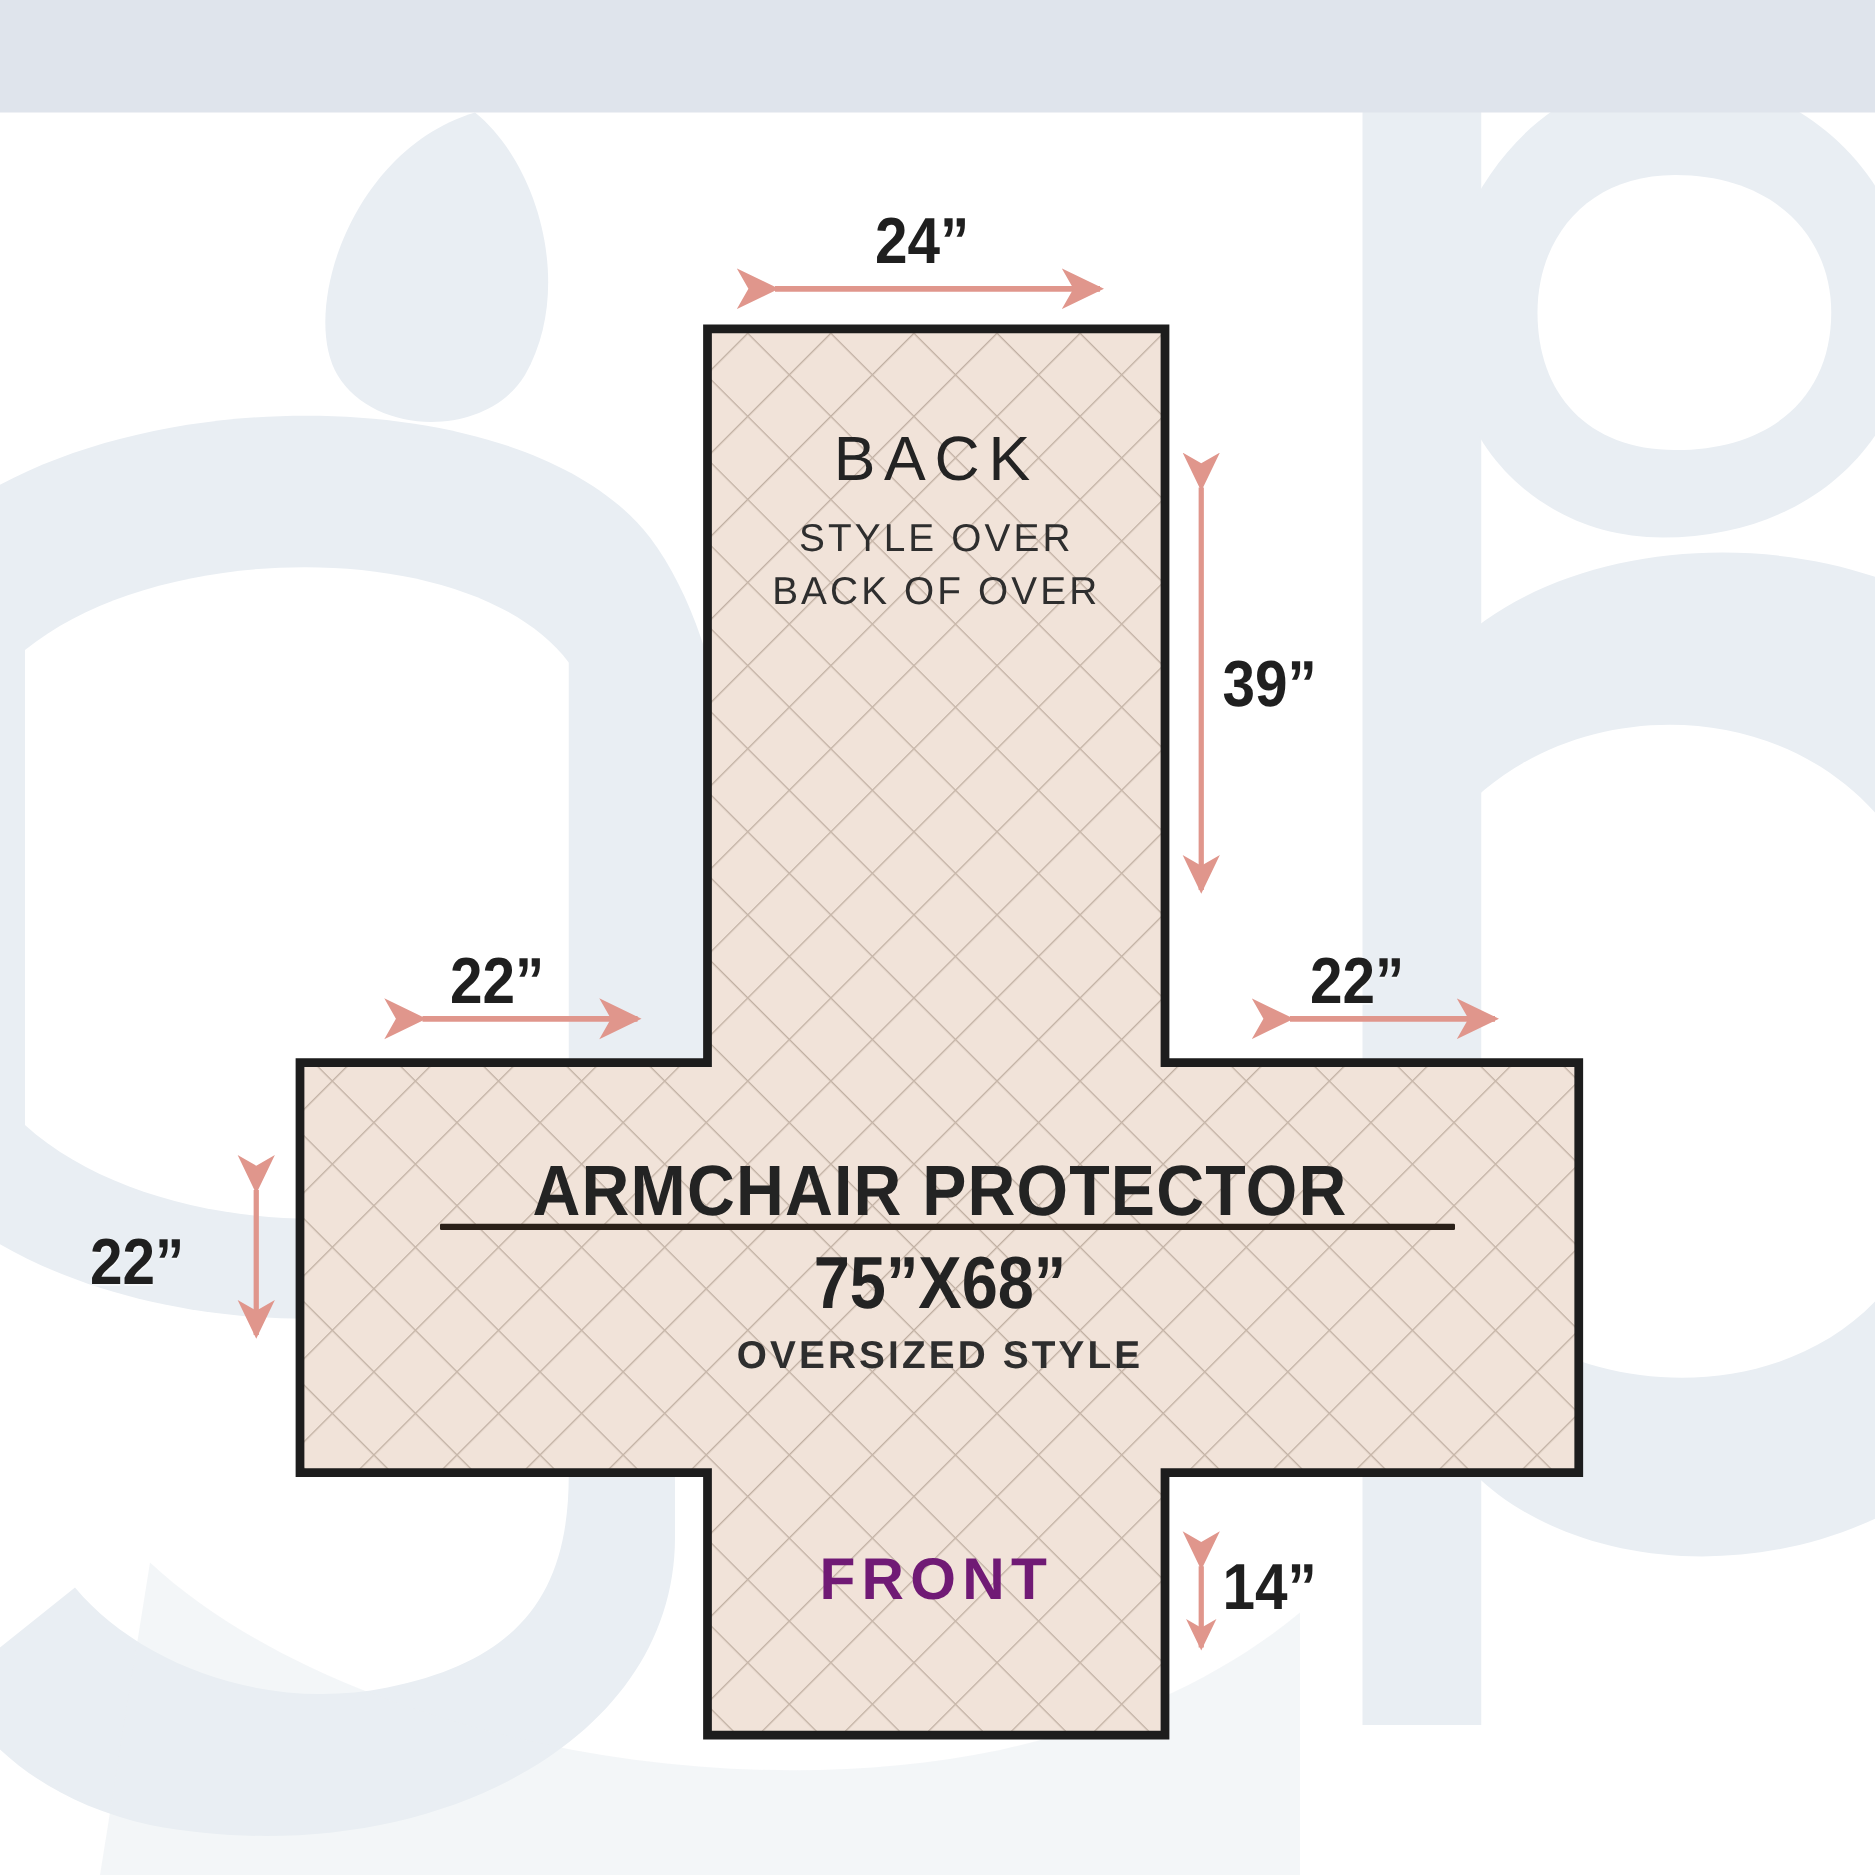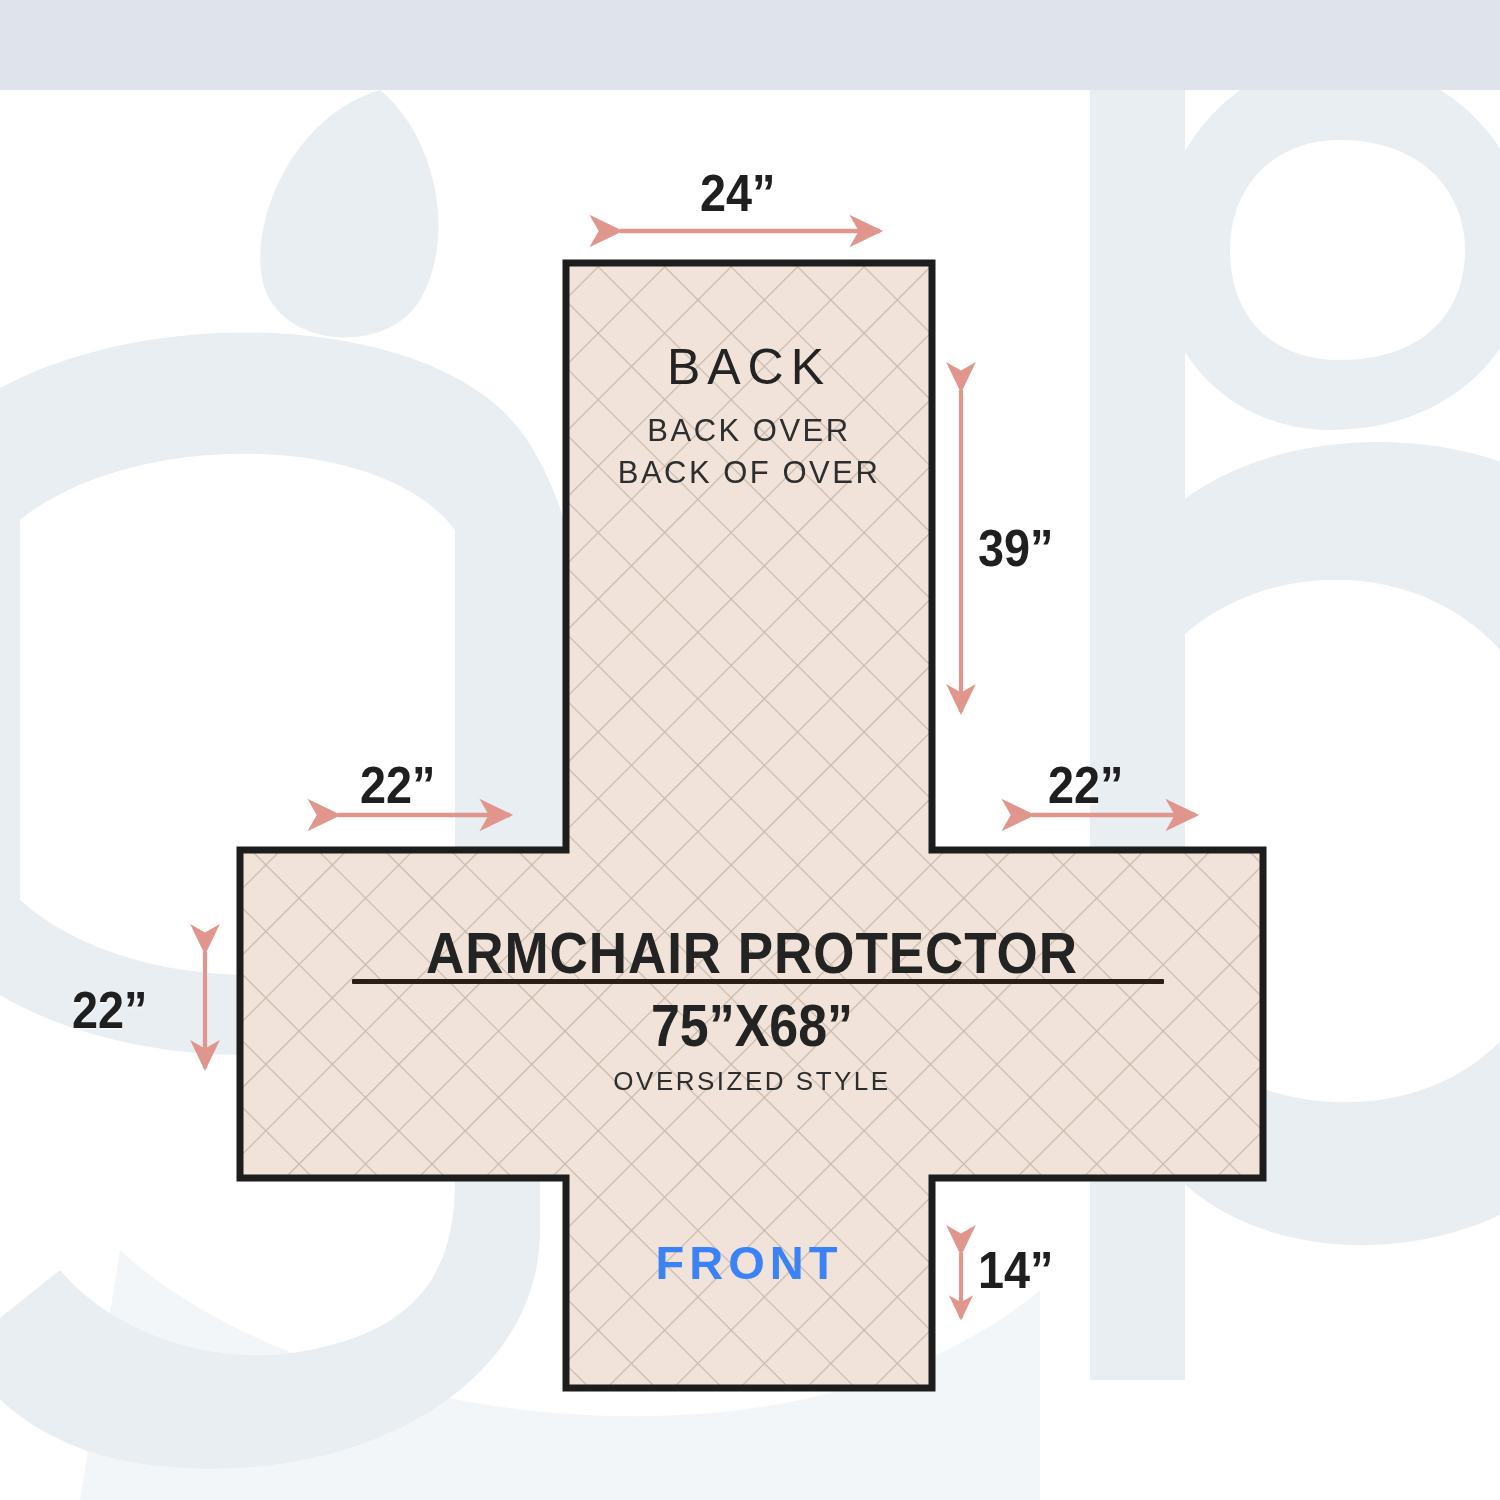--- a/index.html
+++ b/index.html
@@ -80,28 +80,28 @@
     border-radius:1px;
   }
   #main-size {
     left:240px; top:992px; width:1024px;
     font-weight:700; font-size:59px; letter-spacing:0px;
     color:#232323;
     transform:scaleX(0.88); transform-origin:center center;
   }
   #main-sub {
     left:240px; top:1066px; width:1024px;
-    font-weight:400; font-size:26px; letter-spacing:2.5px;
+    font-weight:700; font-size:31px; letter-spacing:2.5px;
     color:#2e2e2e;
   }
 
   #front-label {
     left:566px; top:1235px; width:366px;
     font-weight:600; font-size:47px; letter-spacing:5px;
-    color:#3b82f6;
+    color:#701a75;
     text-align:center;
   }
 
   
   .dim-label {
     position:absolute; z-index:30;
     font-weight:700; color:#1f1f1f;
     white-space:nowrap;
     transform:scaleX(0.9);
     transform-origin:left center;
@@ -226,21 +226,21 @@
       <line x1="1032" y1="815" x2="1196" y2="815" marker-start="url(#ahL)" marker-end="url(#ahR)"></line>
 
       <line x1="205" y1="952" x2="205" y2="1068" stroke-width="4.2" marker-start="url(#ahL)" marker-end="url(#ahR)"></line>
 
       <line x1="961" y1="1253" x2="961" y2="1318" stroke-width="4.2" marker-start="url(#ahL)" marker-end="url(#ahRs)"></line>
     </g>
   </svg>
 
   <div class="fab-text" id="back-label">BACK</div>
   <div class="fab-text" id="back-sub">
-    <div>BACK OVER</div>
+    <div>STYLE OVER</div>
     <div>BACK OF OVER</div>
   </div>
 
   <div class="fab-text" id="main-title">ARMCHAIR PROTECTOR</div>
   <div id="title-rule"></div>
   <div class="fab-text" id="main-size">75”X68”</div>
   <div class="fab-text" id="main-sub">OVERSIZED STYLE</div>
 
   <div class="fab-text" id="front-label">FRONT</div>
 

